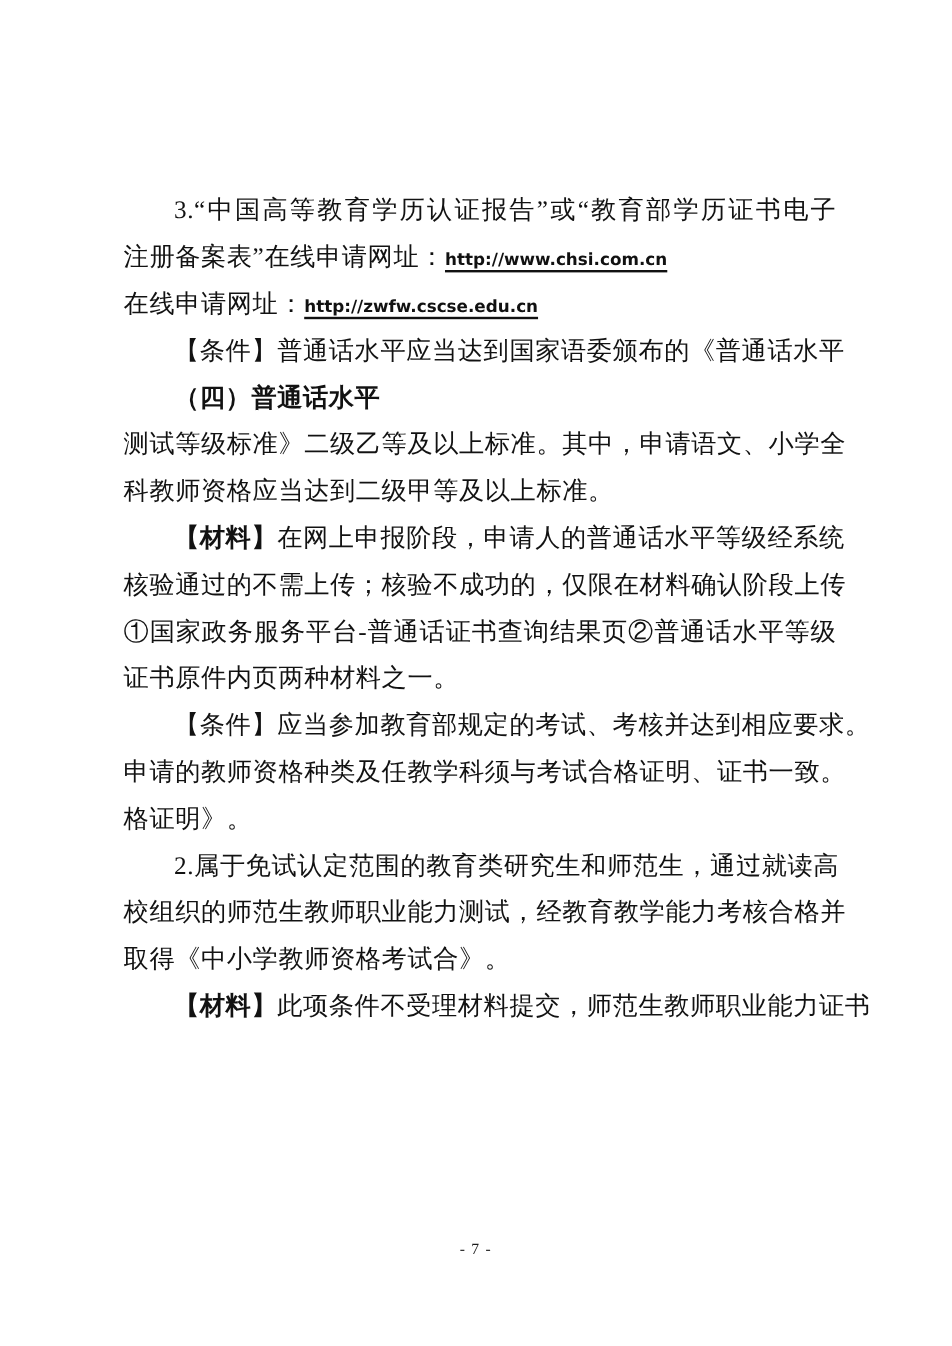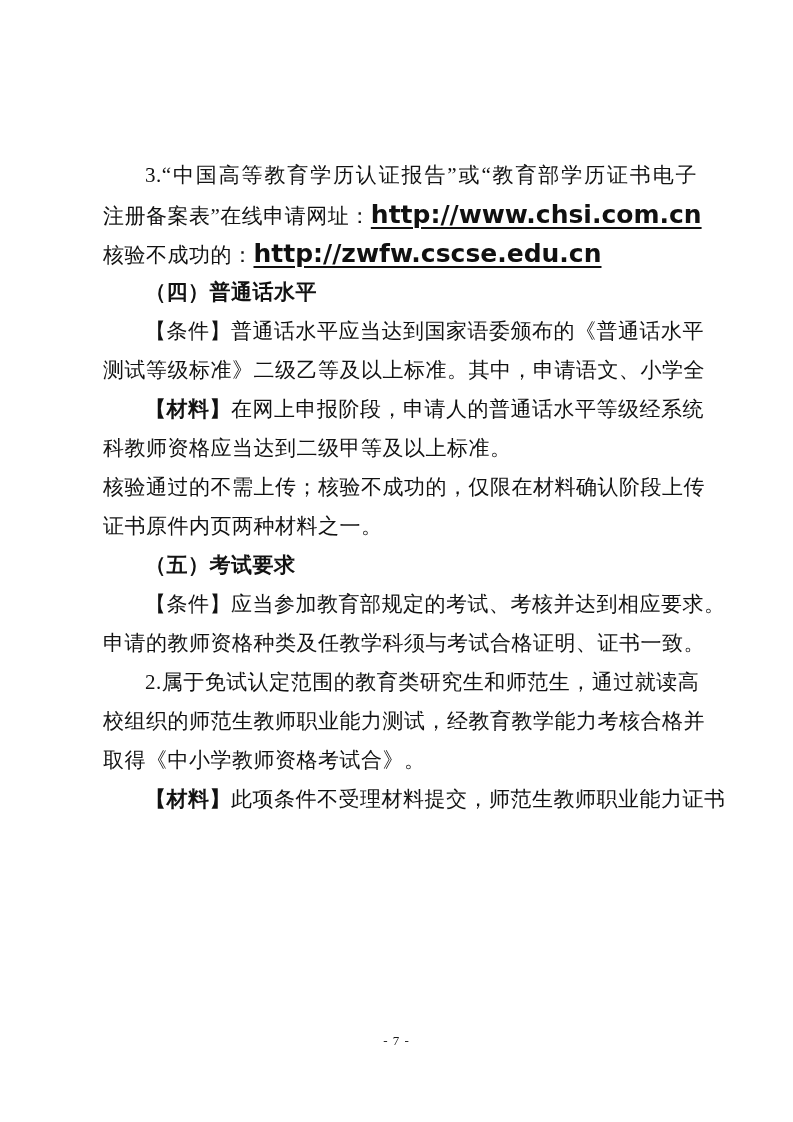--- a/index.html
+++ b/index.html
@@ -42,21 +42,21 @@
   }
   .seg-normal {
     font-weight: 400;
   }
   .seg-bold {
     font-weight: 700;
   }
   .seg-url {
     font-family: "DejaVu Sans", "Liberation Sans", sans-serif;
     font-weight: 600;
-    font-size: 25px;
+    font-size: 14px;
     letter-spacing: 0;
     text-decoration: underline;
     text-decoration-thickness: 2px;
     text-underline-offset: 4px;
     color: #111111;
   }
   .footer {
     position: absolute;
     left: 0;
     top: 1033px;
@@ -68,30 +68,31 @@
     font-family: "Liberation Serif", "DejaVu Serif", serif;
   }
 </style>
 </head>
 <body>
 
 <div class="page">
   <div class="content">
       <div class="line justify indent"><span class="seg-normal">3.“中国高等教育学历认证报告”或“教育部学历证书电子</span></div>
       <div class="line"><span class="seg-normal">注册备案表”在线申请网址：</span><span class="seg-url">http://www.chsi.com.cn</span></div>
-      <div class="line"><span class="seg-normal">核验不成功的：</span><span class="seg-url">http://zwfw.cscse.edu.cn</span></div>
+      <div class="line"><span class="seg-normal">在线申请网址：</span><span class="seg-url">http://zwfw.cscse.edu.cn</span></div>
+      <div class="line justify indent"><span class="seg-normal">【条件】普通话水平应当达到国家语委颁布的《普通话水平</span></div>
       <div class="line indent heading"><span class="seg-bold">（四）普通话水平</span></div>
-      <div class="line justify indent"><span class="seg-normal">【条件】普通话水平应当达到国家语委颁布的《普通话水平</span></div>
       <div class="line justify"><span class="seg-normal">测试等级标准》二级乙等及以上标准。其中，申请语文、小学全</span></div>
+      <div class="line"><span class="seg-normal">科教师资格应当达到二级甲等及以上标准。</span></div>
       <div class="line justify indent"><span class="seg-bold">【材料】</span><span class="seg-normal">在网上申报阶段，申请人的普通话水平等级经系统</span></div>
-      <div class="line"><span class="seg-normal">科教师资格应当达到二级甲等及以上标准。</span></div>
       <div class="line justify"><span class="seg-normal">核验通过的不需上传；核验不成功的，仅限在材料确认阶段上传</span></div>
+      <div class="line justify"><span class="seg-normal">①国家政务服务平台-普通话证书查询结果页②普通话水平等级</span></div>
       <div class="line"><span class="seg-normal">证书原件内页两种材料之一。</span></div>
-      <div class="line indent heading"><span class="seg-bold">（五）考试要求</span></div>
       <div class="line justify indent"><span class="seg-normal">【条件】应当参加教育部规定的考试、考核并达到相应要求。</span></div>
       <div class="line"><span class="seg-normal">申请的教师资格种类及任教学科须与考试合格证明、证书一致。</span></div>
+      <div class="line"><span class="seg-normal">格证明》。</span></div>
       <div class="line justify indent"><span class="seg-normal">2.属于免试认定范围的教育类研究生和师范生，通过就读高</span></div>
       <div class="line justify"><span class="seg-normal">校组织的师范生教师职业能力测试，经教育教学能力考核合格并</span></div>
       <div class="line"><span class="seg-normal">取得《中小学教师资格考试合》。</span></div>
       <div class="line justify indent"><span class="seg-bold">【材料】</span><span class="seg-normal">此项条件不受理材料提交，师范生教师职业能力证书</span></div>
     </div>
   <div class="footer">- 7 -</div>
 </div>
 
 </body></html>

